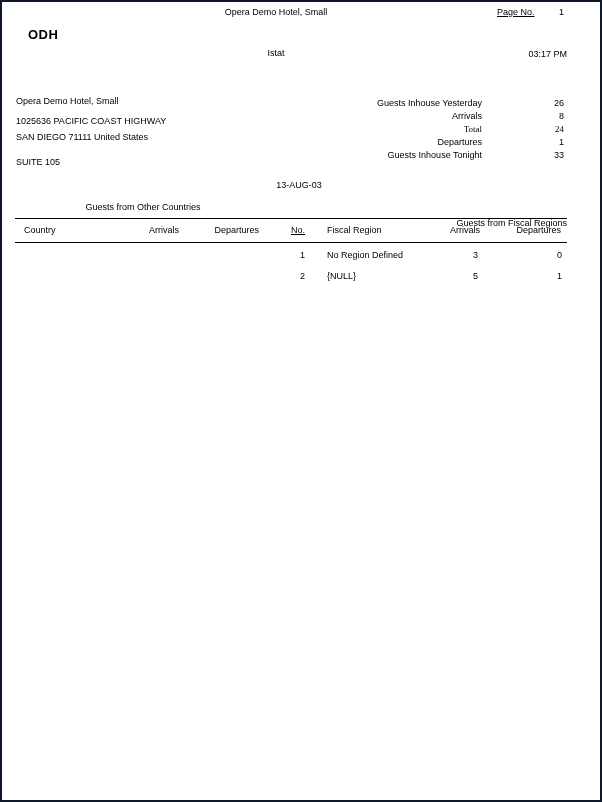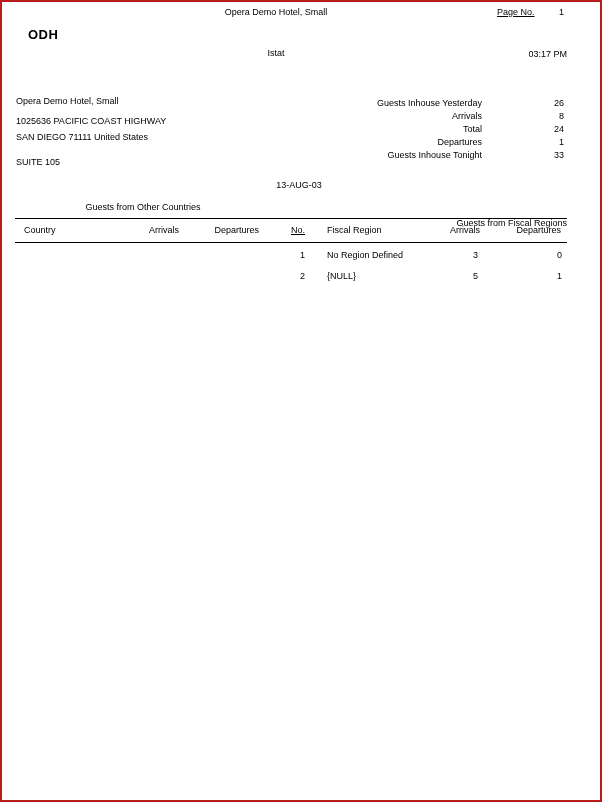--- a/index.html
+++ b/index.html
@@ -6,21 +6,21 @@
     margin: 0;
     padding: 0;
     background: #ffffff;
     font-family: "Liberation Sans", "DejaVu Sans", sans-serif;
   }
   .page {
     position: relative;
     width: 602px;
     height: 802px;
     box-sizing: border-box;
-    border: 2px solid #b91c1c;
+    border: 2px solid #0f172a;
     background: #ffffff;
     color: #000000;
     font-size: 9px;
     overflow: hidden;
   }
   .abs { position: absolute; white-space: nowrap; }
   .r { text-align: right; }
   .c { text-align: center; }
   .logo { font-size: 13px; font-weight: bold; letter-spacing: 0.5px; }
   .rule {
@@ -40,21 +40,21 @@
   
   .addr1 { top: 94px;  left: 14px; }
   .addr2 { top: 114px; left: 14px; }
   .addr3 { top: 118px; left: 14px; margin-top: 37px; }
   .addr4 { top: 130px; left: 14px; }
   
   .sum-label { left: 280px; width: 200px; }
   .sum-value { left: 482px; width: 80px; }
   .sum-r0 { top: 96px; }
   .sum-r1 { top: 109px; }
-  .sum-r2 { top: 122px; }
+  .sum-r2 { top: 122px; font-family: Liberation Serif, serif; }
   .sum-r3 { top: 135px; }
   .sum-r4 { top: 148px; }
   
   .report-date   { top: 178px; left: 0;   width: 594px; }
   .section-left  { top: 200px; left: 13px;  width: 256px; }
   .section-right { top: 216px; left: 327px; width: 238px; text-align: right; }
   
   .rule-top    { top: 216px; }
   .rule-bottom { top: 240px; }
   

